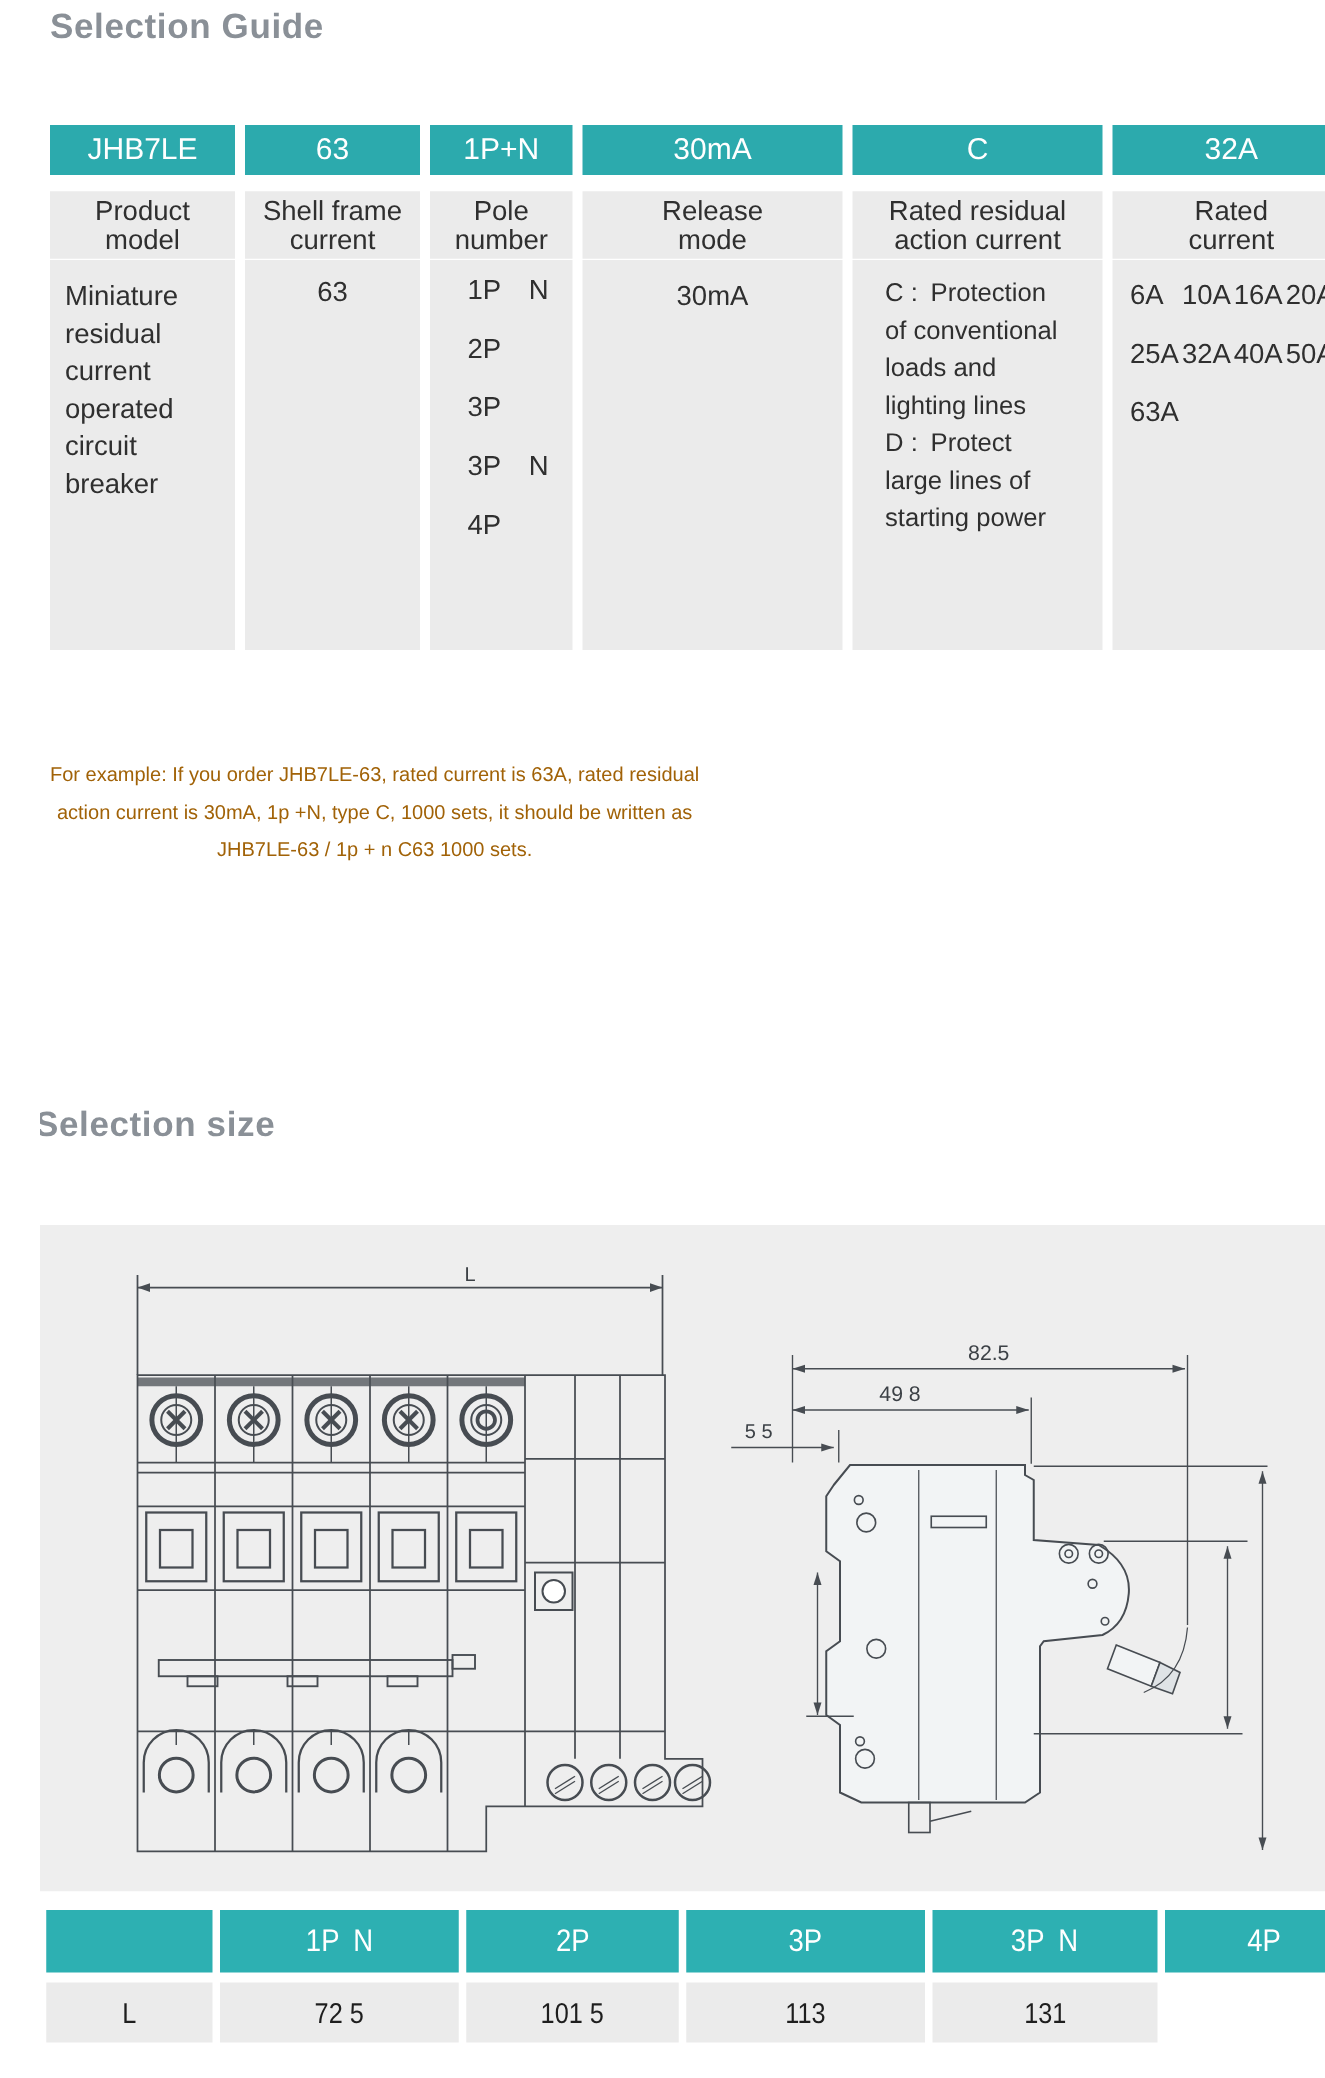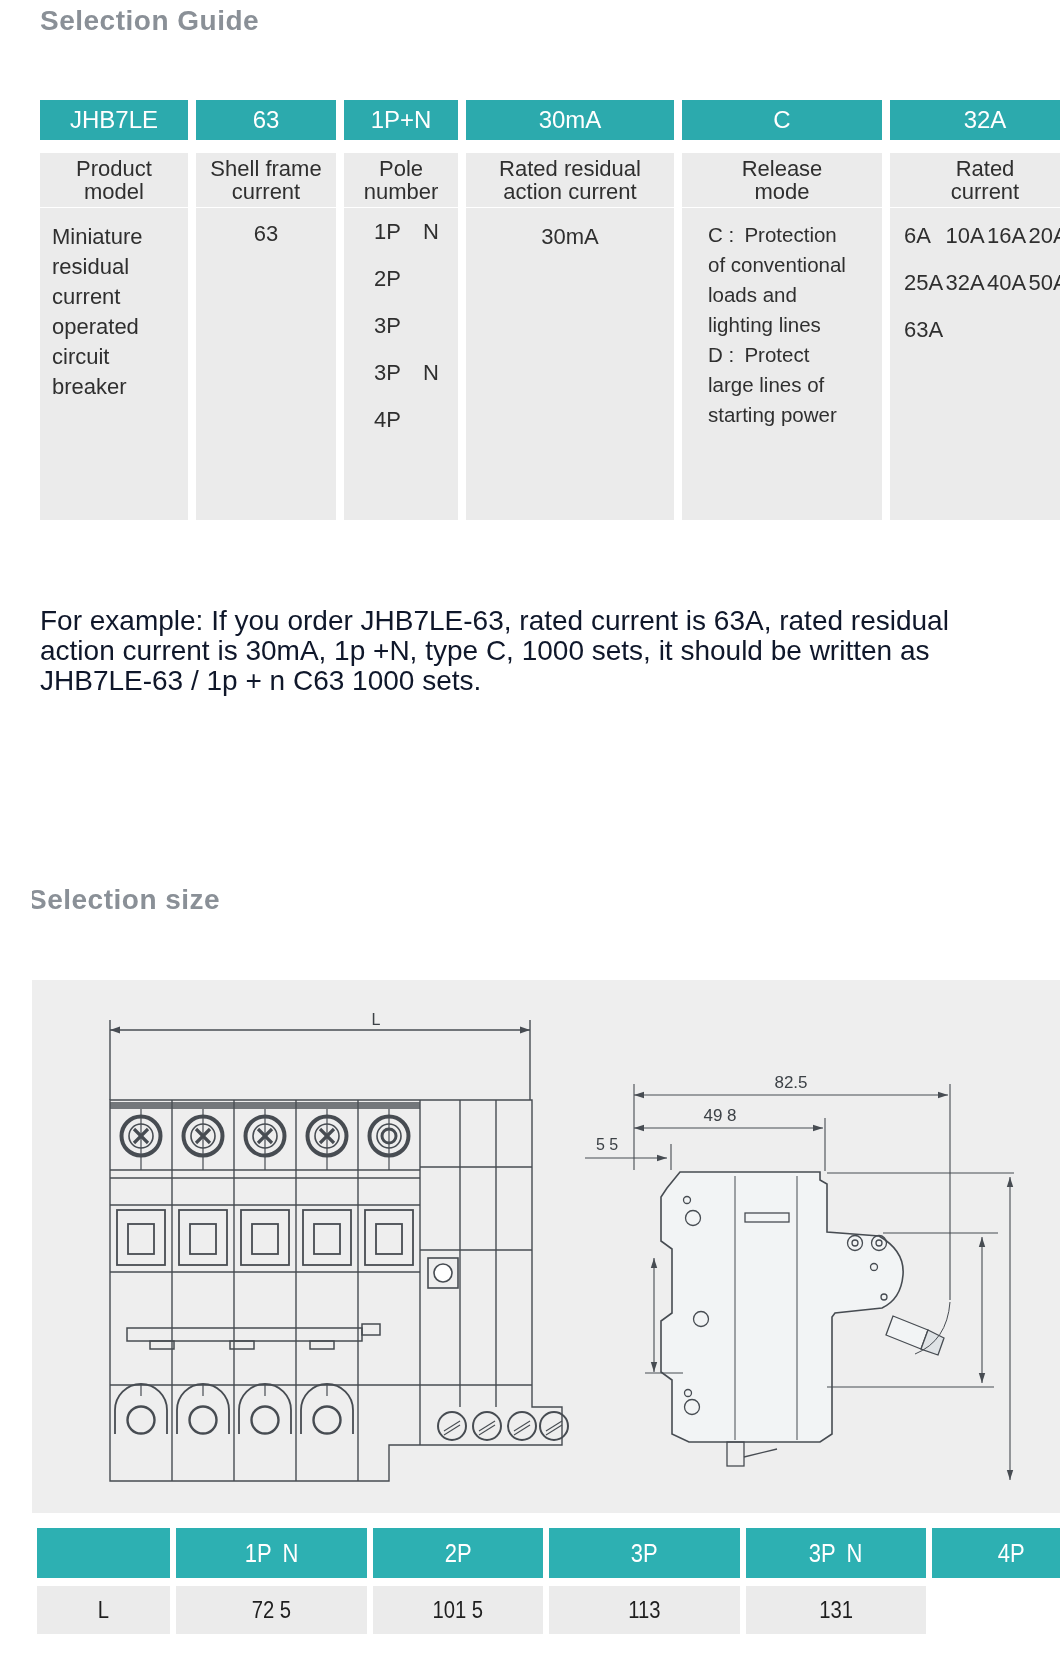--- a/index.html
+++ b/index.html
@@ -25,21 +25,21 @@
   .cell-body { background:#ebebeb; font-size:22px; color:#2f2f2f; }
   .bm-lines { padding:14px 0 0 12px; line-height:30px; }
   .b-center { text-align:center; padding-top:13px; }
   .pole-item { height:47px; line-height:47px; padding-left:30px; }
   .res-item  { height:46px; line-height:46px; text-align:center; }
   .rel-lines { padding:12px 0 0 26px; line-height:30px; font-size:20.5px; }
   .rc-grid { display:grid; grid-template-columns:1fr 1fr 1fr 1fr; grid-auto-rows:47px;
     align-items:center; padding:4px 10px 0 14px; }
 
   
-  #example { position:absolute; left:8px; top:606px; font-size:28px; line-height:30px; color:#0f172a; }
+  #example { position:absolute; left:8px; top:606px; font-size:16px; line-height:30px; color:#a16207;text-align:center; }
 
   
   #panel { position:absolute; left:0; top:980px; width:1060px; height:533px; background:#eeeeee; }
   #front-svg { position:absolute; left:58px; top:30px; }
   #side-svg  { position:absolute; left:545px; top:30px; }
   svg text { font-family:"Liberation Sans", sans-serif; fill:#3c4146; }
 
   
   .size-row { position:absolute; left:5px; display:grid;
     grid-template-columns:133px 191px 170px 191px 180px 159px; column-gap:6px; }
@@ -74,26 +74,26 @@
     </div>
     <div class="cell-label">
       <span>Shell frame</span>
       <span>current</span>
     </div>
     <div class="cell-label">
       <span>Pole</span>
       <span>number</span>
     </div>
     <div class="cell-label">
+      <span>Release</span>
+      <span>mode</span>
+    </div>
+    <div class="cell-label">
       <span>Rated residual</span>
       <span>action current</span>
-    </div>
-    <div class="cell-label">
-      <span>Release</span>
-      <span>mode</span>
     </div>
     <div class="cell-label">
       <span>Rated</span>
       <span>current</span>
     </div>
   </div>
 
   <div class="grid-row" id="row-body">
     <div class="cell-body bm-lines">
       <div>Miniature</div>

